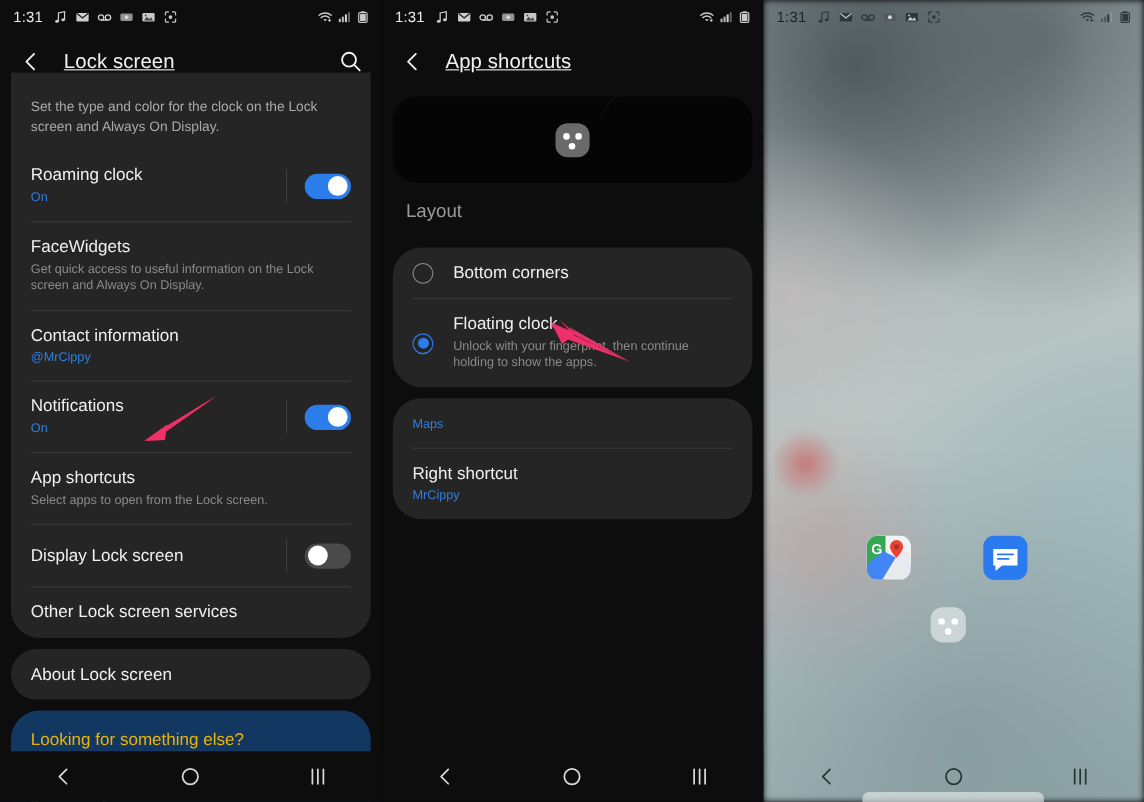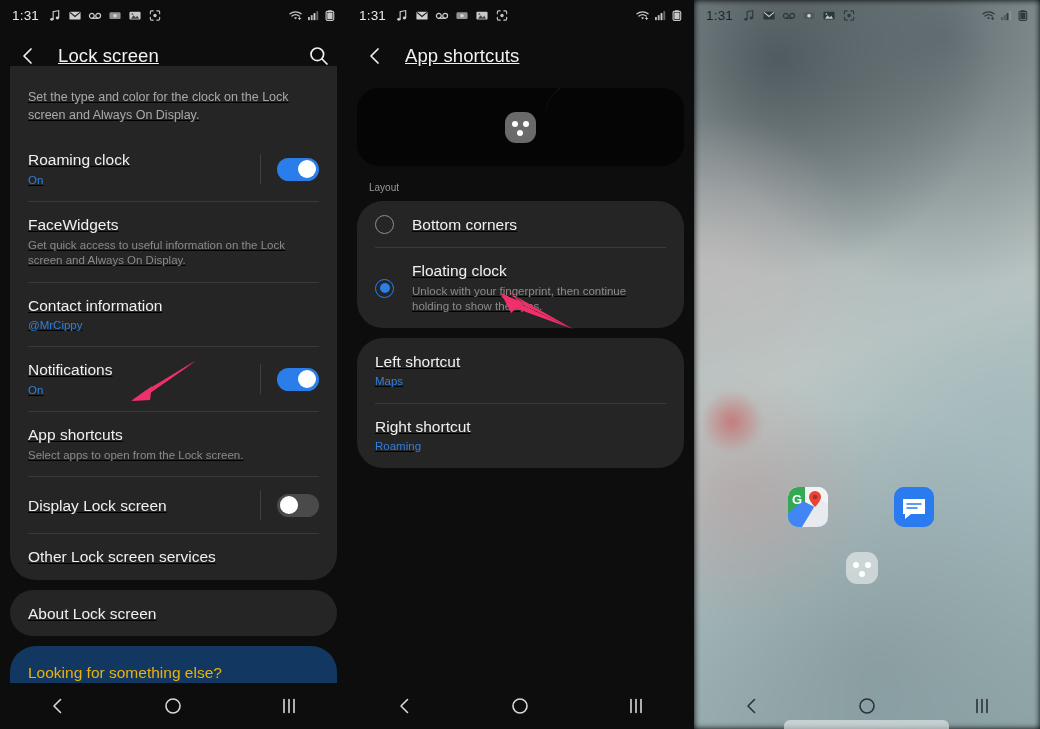--- a/index.html
+++ b/index.html
@@ -31,21 +31,20 @@
   }
   .tb-title { font-size: 18.5px; color: #f2f2f2; font-weight: 400; letter-spacing: .1px; text-decoration: underline; }
   .tb-spacer { flex: 1; }
   .icon-btn { width: 24px; height: 24px; display: flex; align-items: center; justify-content: center; cursor: pointer; }
 
   
   .scroll { padding: 0 10px; }
   .card {
     background: #252525; border-radius: 26px; overflow: hidden;
     margin-bottom: 10px;
-    text-decoration: underline;
   }
   .card.topcut { border-radius: 0 0 26px 26px; margin-top: -16px; padding-top: 16px; }
   .row { padding: 14px 18px 13px 18px; position: relative; display: flex; align-items: center; }
   .row + .row::before {
     content: ""; position: absolute; left: 18px; right: 18px; top: 0;
     height: 1px; background: #3a3a3a;
   }
   .row-txt { flex: 1; min-width: 0; }
   .row-title { font-size: 15.5px; color: #f0f0f0; line-height: 1.25; font-weight: 400; }
   .row-sub { font-size: 11.5px; color: #8a8a8a; line-height: 1.35; margin-top: 3px; }
@@ -100,21 +99,21 @@
     transform: rotate(8deg);
   }
   .fab {
     width: 31px; height: 31px; border-radius: 11px; background: #6a6a6a;
     position: relative; z-index: 2;
   }
   .fab i { position: absolute; width: 6px; height: 6px; border-radius: 50%; background: #fff; }
   .fab i:nth-child(1) { left: 6.5px; top: 9px; }
   .fab i:nth-child(2) { left: 17.5px; top: 9px; }
   .fab i:nth-child(3) { left: 12px; top: 18px; }
-  .section-label { font-size: 10px; color: #9a9a9a; padding: 16px 22px 8px; }
+  .section-label { font-size: 17px; color: #9a9a9a; padding: 16px 22px 23px; }
 
   .radio {
     width: 19px; height: 19px; border-radius: 50%; flex: 0 0 auto;
     margin-right: 18px; border: 1.6px solid #8d8d8d;
     display: flex; align-items: center; justify-content: center;
   }
   .radio.sel { border-color: #2b7de9; }
   .radio.sel::after { content: ""; width: 10px; height: 10px; border-radius: 50%; background: #2b7de9; }
 
   
@@ -428,28 +427,27 @@
           <div class="row-txt">
             <div class="row-title">Floating clock</div>
             <div class="row-sub">Unlock with your fingerprint, then continue holding to show the apps.</div>
           </div>
         </div>
       </div>
 
       <div class="card">
         <div class="row">
           <div class="row-txt">
-            <div class="row-title">Left shortcut</div>
             <div class="row-sub blue">Maps</div>
           </div>
         </div>
         <div class="row">
           <div class="row-txt">
             <div class="row-title">Right shortcut</div>
-            <div class="row-sub blue">Roaming</div>
+            <div class="row-sub blue">MrCippy</div>
           </div>
         </div>
       </div>
     </div>
 
     <svg class="arrow" style="left:126px; top:281px;" width="110" height="50" viewBox="0 0 110 50">
       <path d="M100 48 44 16 52 24 36 10 50 26 30 14z" fill="#f0306a"></path>
       <path d="M100 48 39 19l-12-5 12 12z" fill="#f0306a"></path>
       <path d="M28 12 50 22 38 32z" fill="#f0306a"></path>
     </svg>

